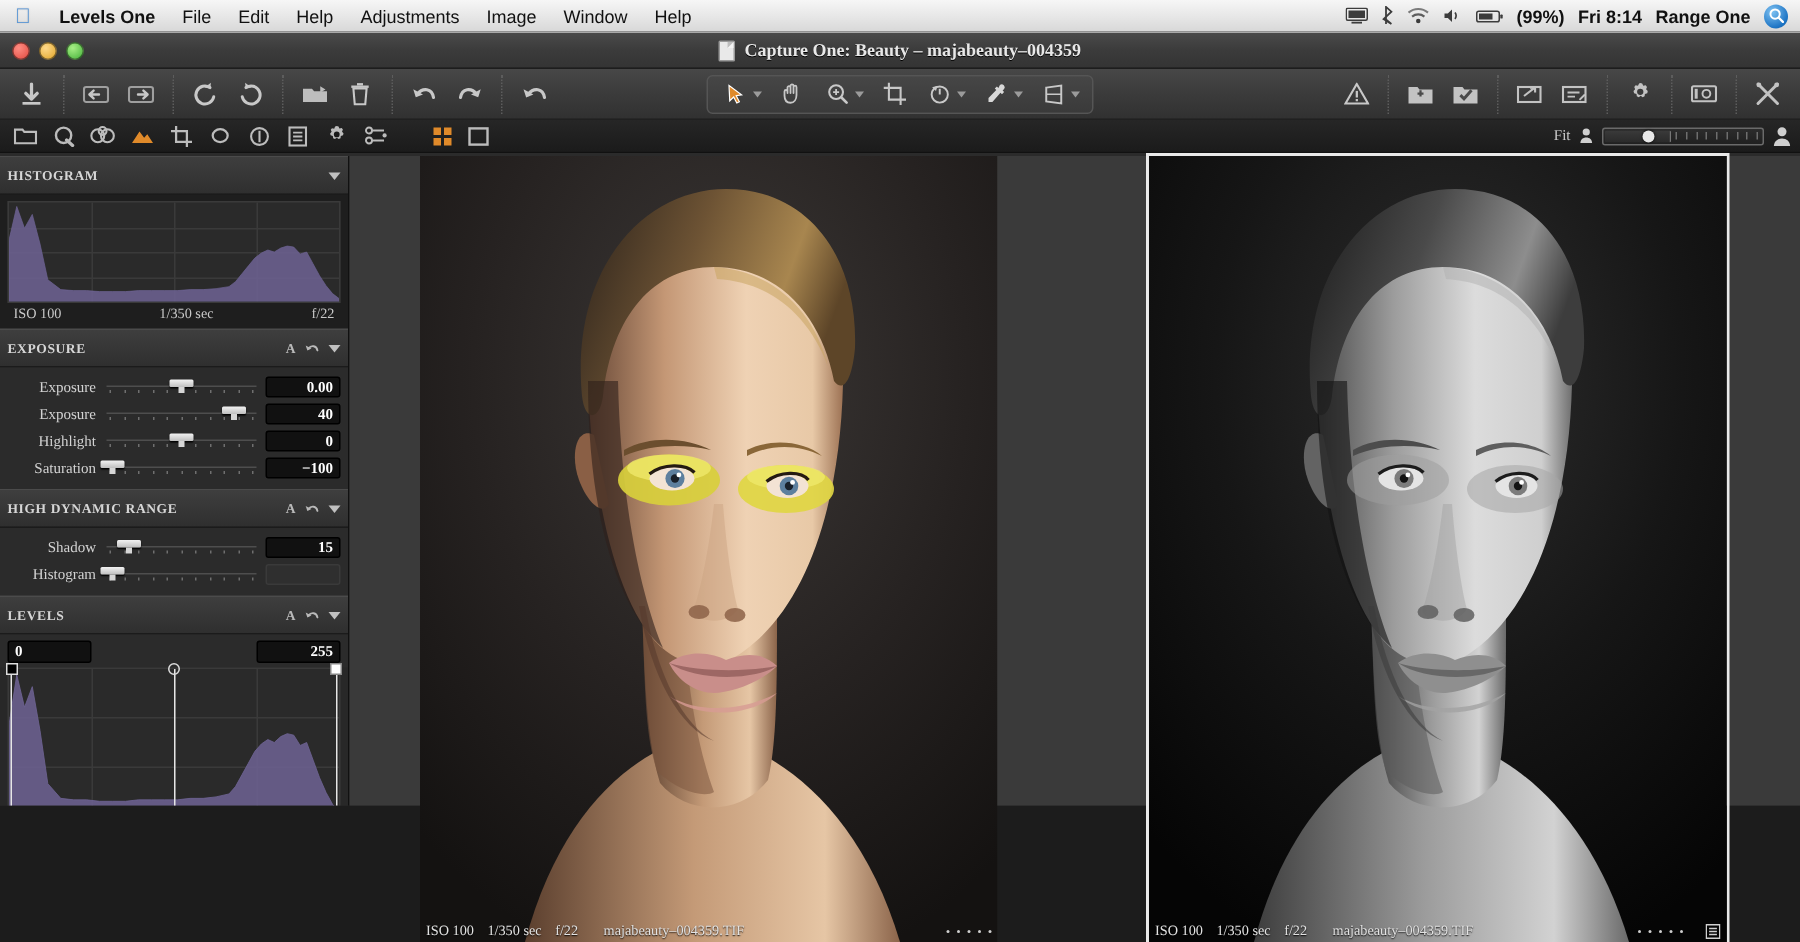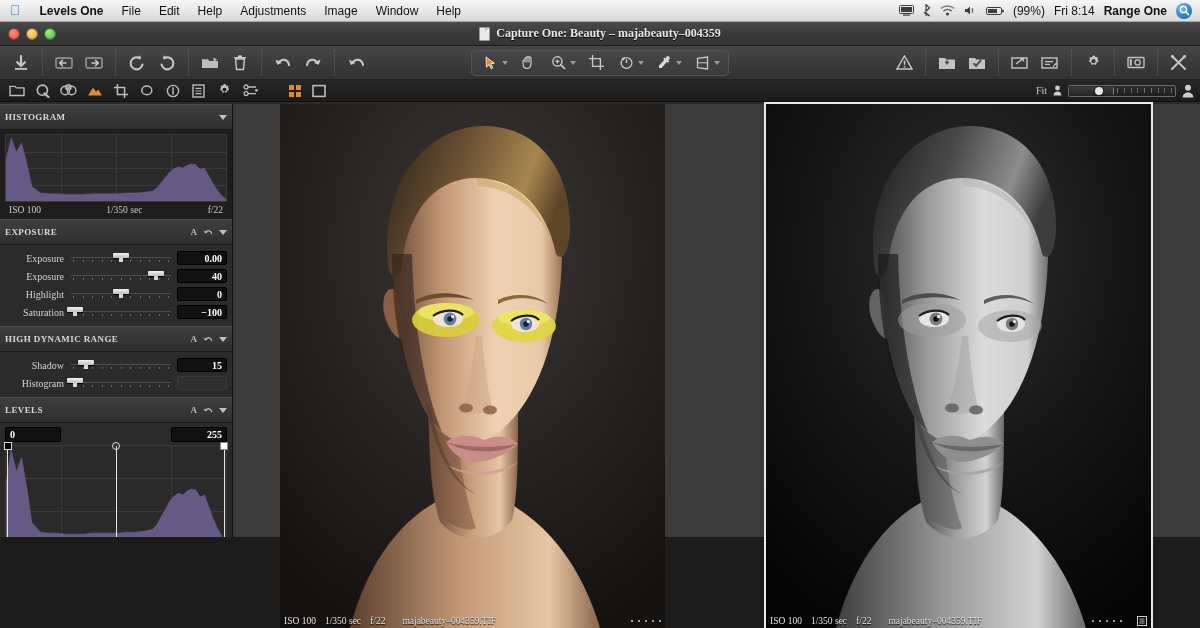--- a/index.html
+++ b/index.html
@@ -19,21 +19,21 @@
     display:flex; align-items:center; color:#111; font-size:12px;
   }
   .menubar .mb-left { display:flex; align-items:center; gap:0; padding-left:8px; }
   .menubar .mb-right { margin-left:auto; display:flex; align-items:center; gap:9px; padding-right:8px; }
   .apple { font-size:14px; color:#4a90d9; line-height:1; padding:0 10px 2px 2px;
            text-shadow:0 0 1px rgba(0,0,0,.25); }
   .m-item { padding:2px 9px; white-space:nowrap; }
   .m-item.bold { font-weight:bold; }
   .st { display:inline-flex; align-items:center; justify-content:center; color:#3c3c3c; }
   .st svg { display:block; }
-  .mb-text { font-size:12px; color:#111; }
+  .mb-text { font-size:12px; color:#111;font-weight:bold; }
   .mb-text.bold { font-weight:bold; }
   .spot { width:16px; height:16px; border-radius:50%;
           background:radial-gradient(circle at 35% 30%, #7fc2f2, #1d74c4 70%, #145a9c);
           display:flex; align-items:center; justify-content:center; }
 
   
   .win { position:absolute; left:0; top:22px; width:1200px; height:515px; background:#2b2b2b;font-family:Liberation Serif, serif; }
 
   .titlebar {
     position:relative; height:24px;

